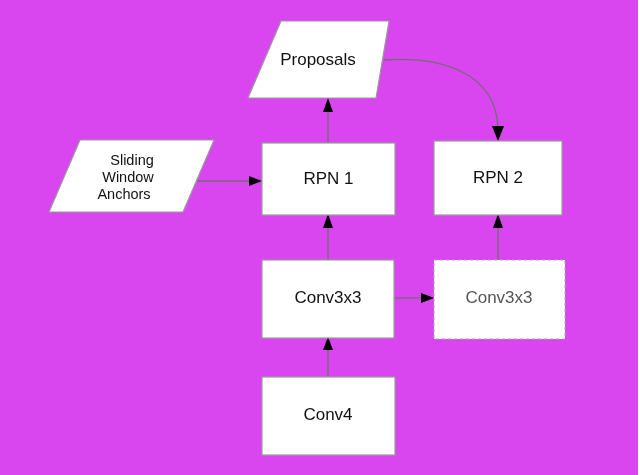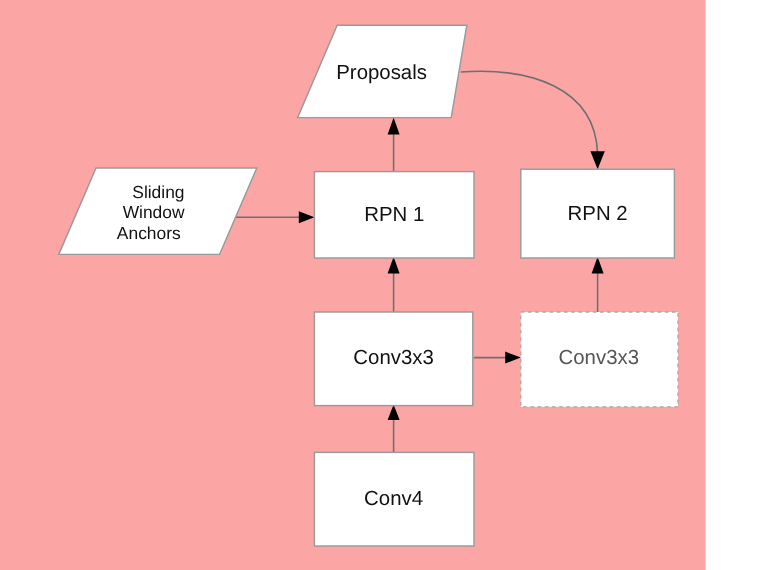--- a/index.html
+++ b/index.html
@@ -8,23 +8,23 @@
     background: #ffffff;
   }
   body {
     width: 640px;
     height: 475px;
     font-family: "Liberation Sans", sans-serif;
     overflow: hidden;
   }
   #diagram-root {
     position: relative;
-    width: 588px;
+    width: 638px;
     height: 475px;
-    background: #fca5a5;
+    background: #d946ef;
   }
   svg.flow {
     display: block;
     width: 640px;
     height: 475px;
   }
   .node-shape {
     fill: #ffffff;
     stroke: #9a9a9a;
     stroke-width: 1.2;

